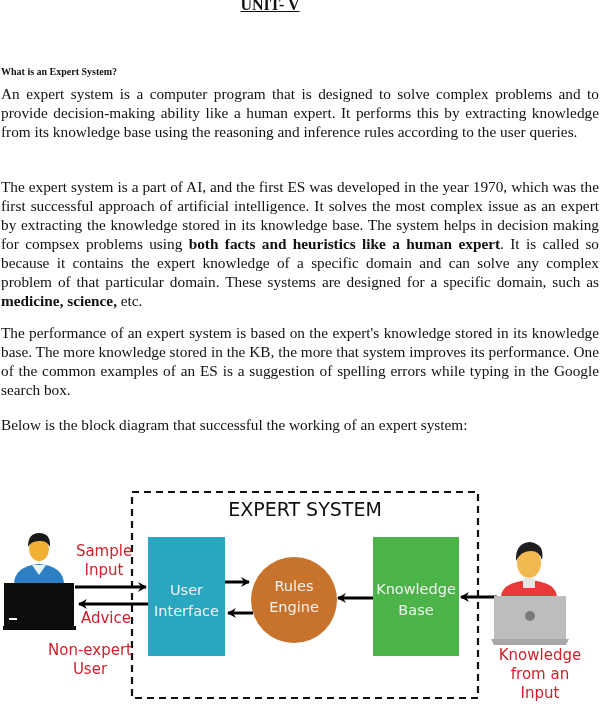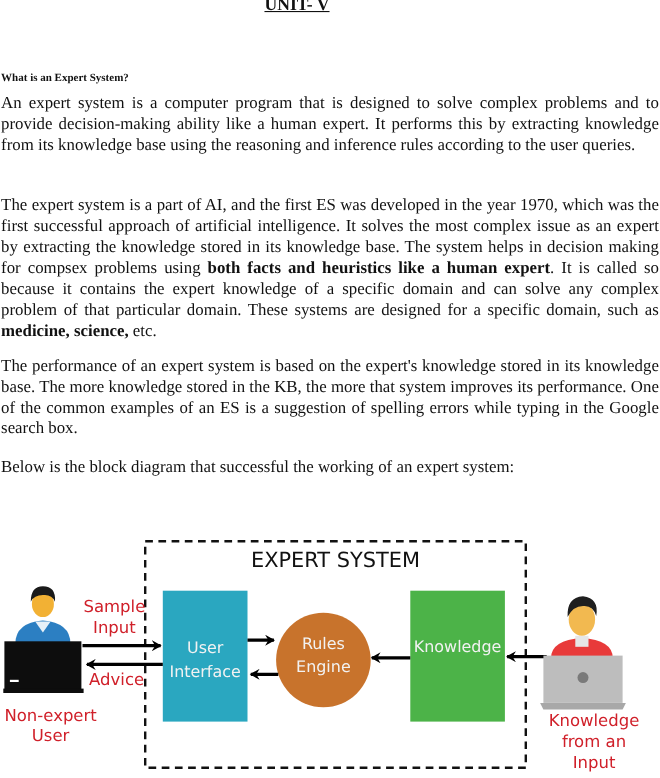--- a/index.html
+++ b/index.html
@@ -74,34 +74,35 @@
     </g>
   </svg>
 
   <div class="lbl" style="left:210px; top:18px; width:190px; font-size:19px; color:#111;">EXPERT SYSTEM</div>
 
   <div class="lbl red" style="left:73px; top:62px; width:62px;">
     <div>Sample</div>
     <div>Input</div>
   </div>
   <div class="lbl red" style="left:78px; top:129px; width:56px;">Advice</div>
-  <div class="lbl red" style="left:0px; top:161px; width:92px;">
+  <div class="lbl red" style="left:0px; top:161px; width:92px;padding-left:44px;">
     <div>Non-expert</div>
     <div>User</div>
   </div>
   <div class="lbl red" style="left:488px; top:166px; width:104px;">
     <div>Knowledge</div>
     <div>from an</div>
     <div>Input</div>
   </div>
 
   <div class="lbl white" style="left:148px; top:100px; width:77px;">
     <div>User</div>
     <div>Interface</div>
   </div>
   <div class="lbl white" style="left:252px; top:96px; width:84px;">
     <div>Rules</div>
     <div>Engine</div>
   </div>
   <div class="lbl white" style="left:371px; top:99px; width:90px;">
     <div>Knowledge</div>
+    <div>Base</div>
   </div>
 </div>
 
 </body></html>

